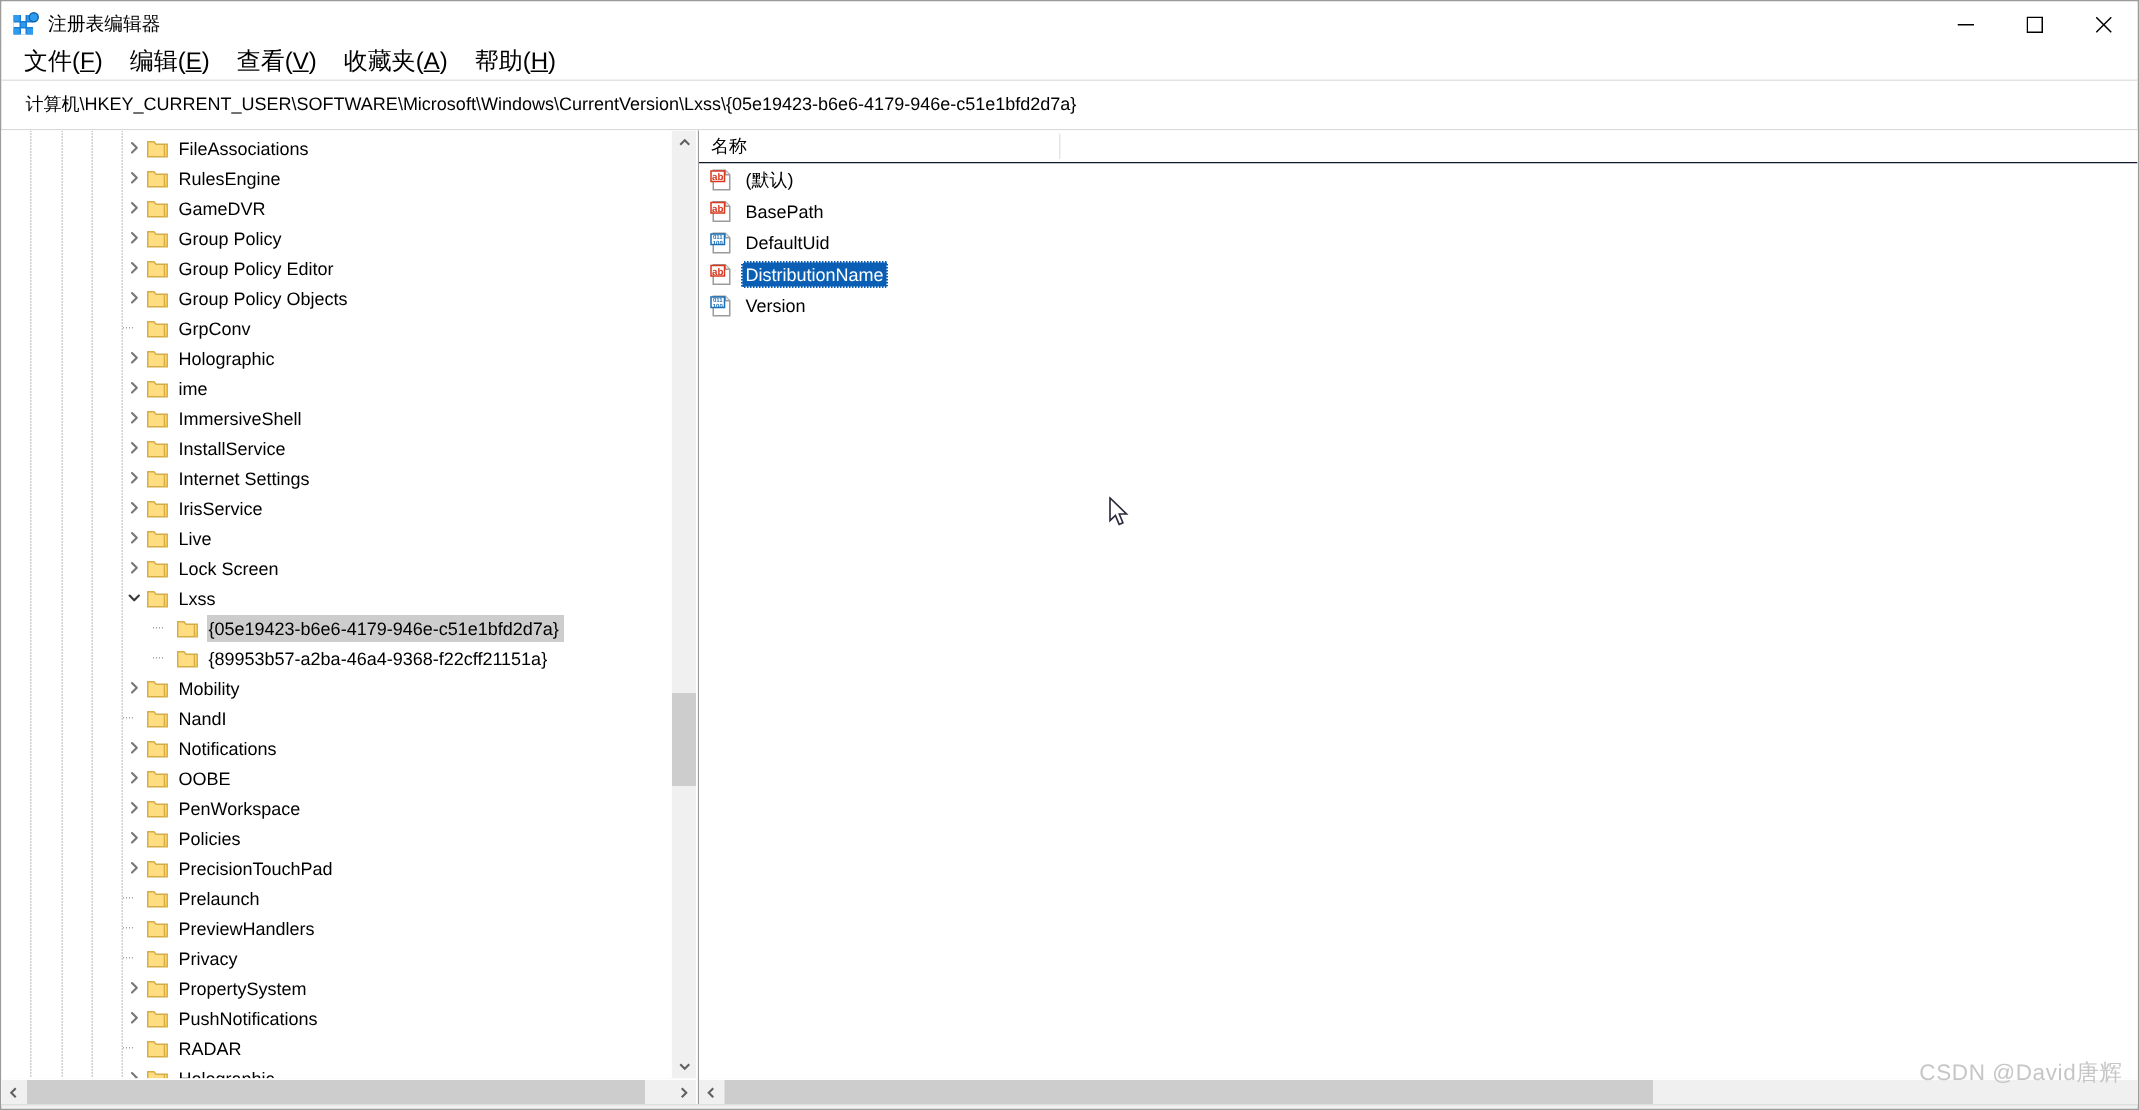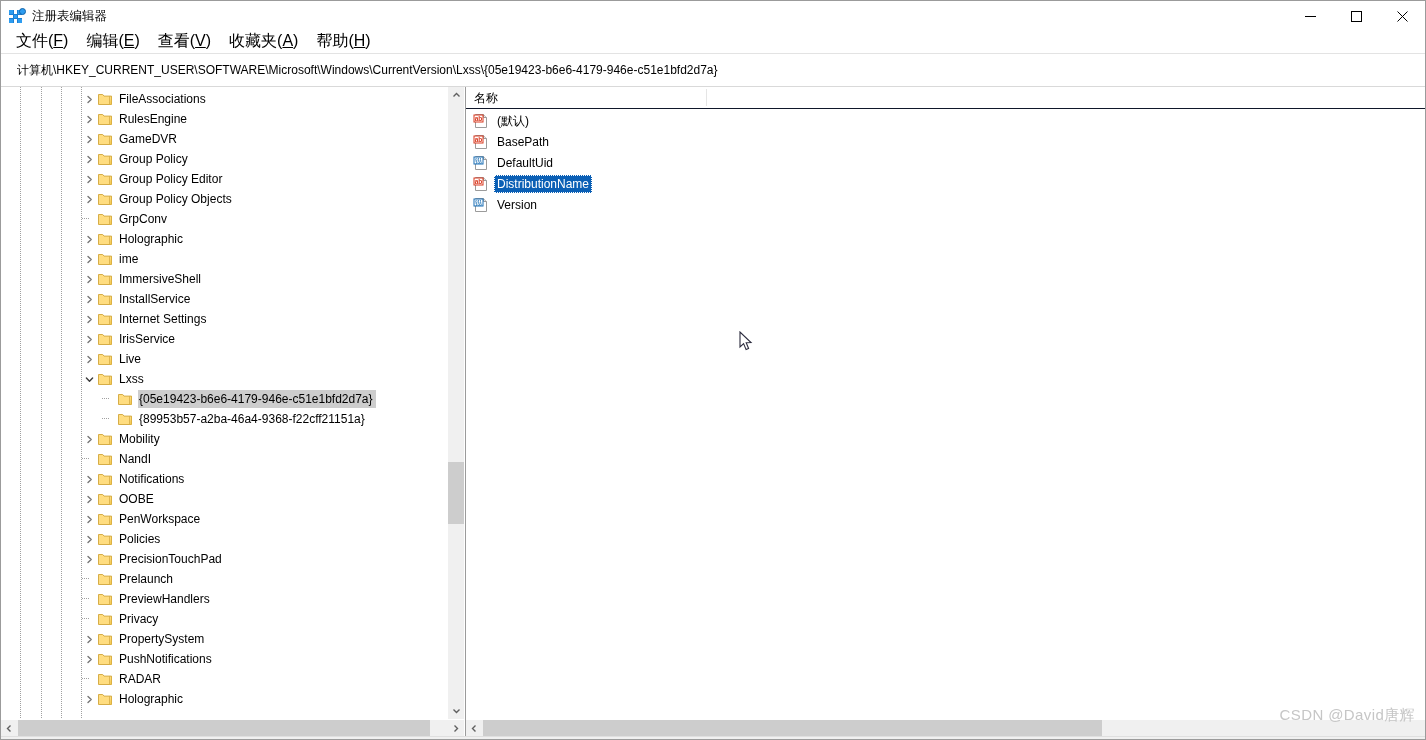--- a/index.html
+++ b/index.html
@@ -576,20 +576,36 @@
                 </svg>
               </div>
               <div class="folder">
                 <svg width="16" height="16" viewBox="0 0 16 16">
                   <path d="M1.5 3.5 h4.2 l1.3 1.6 h7.5 v8.4 h-13 z" fill="#ffdd80" stroke="#d6ad47" stroke-width="1"></path>
                   <path d="M12.6 5.1 v8.4" stroke="#d6ad47" stroke-width="0.9" fill="none"></path>
                   <path d="M12.6 13.5 l1.9 0 0 -8.4" fill="#f0c23a" opacity="0.55"></path>
                 </svg>
               </div>
               <span class="node-label">Live</span>
+            </div>
+            <div class="tree-row">
+              <div class="indent" style="width: 80px;"></div>
+              <div class="twisty">
+                <svg width="9" height="9" viewBox="0 0 9 9">
+                  <polyline points="3,1.4 6.2,4.5 3,7.6" fill="none" stroke="#767676" stroke-width="1.4" stroke-linecap="round" stroke-linejoin="round"></polyline>
+                </svg>
+              </div>
+              <div class="folder">
+                <svg width="16" height="16" viewBox="0 0 16 16">
+                  <path d="M1.5 3.5 h4.2 l1.3 1.6 h7.5 v8.4 h-13 z" fill="#ffdd80" stroke="#d6ad47" stroke-width="1"></path>
+                  <path d="M12.6 5.1 v8.4" stroke="#d6ad47" stroke-width="0.9" fill="none"></path>
+                  <path d="M12.6 13.5 l1.9 0 0 -8.4" fill="#f0c23a" opacity="0.55"></path>
+                </svg>
+              </div>
+              <span class="node-label">Lock Screen</span>
             </div>
             <div class="tree-row">
               <div class="indent" style="width: 80px;"></div>
               <div class="twisty">
                 <svg width="9" height="9" viewBox="0 0 9 9">
                   <polyline points="1.4,3 4.5,6.2 7.6,3" fill="none" stroke="#3a3a3a" stroke-width="1.4" stroke-linecap="round" stroke-linejoin="round"></polyline>
                 </svg>
               </div>
               <div class="folder">
                 <svg width="16" height="16" viewBox="0 0 16 16">

